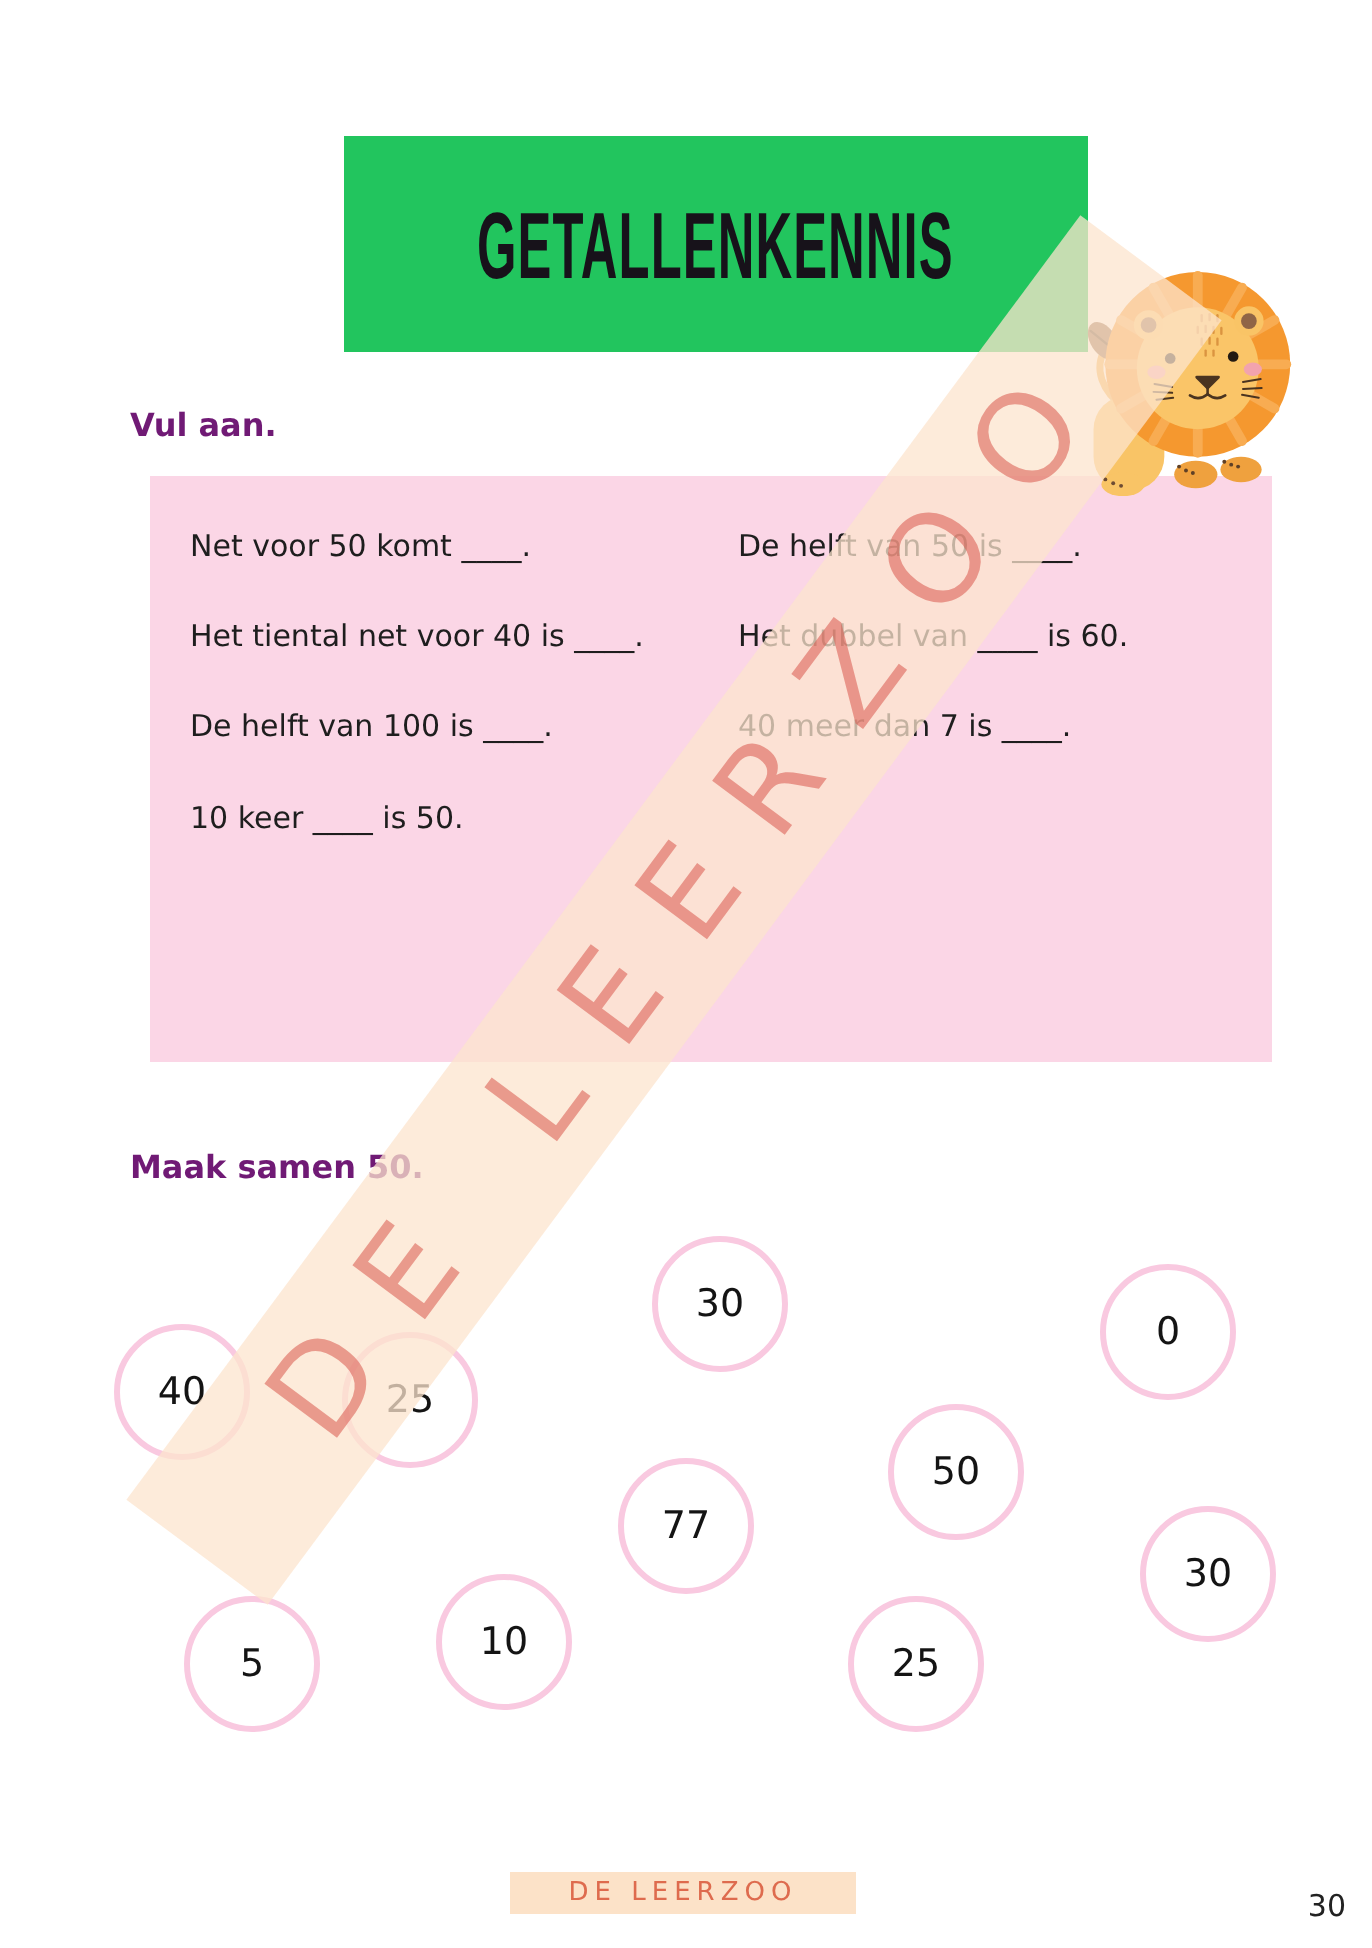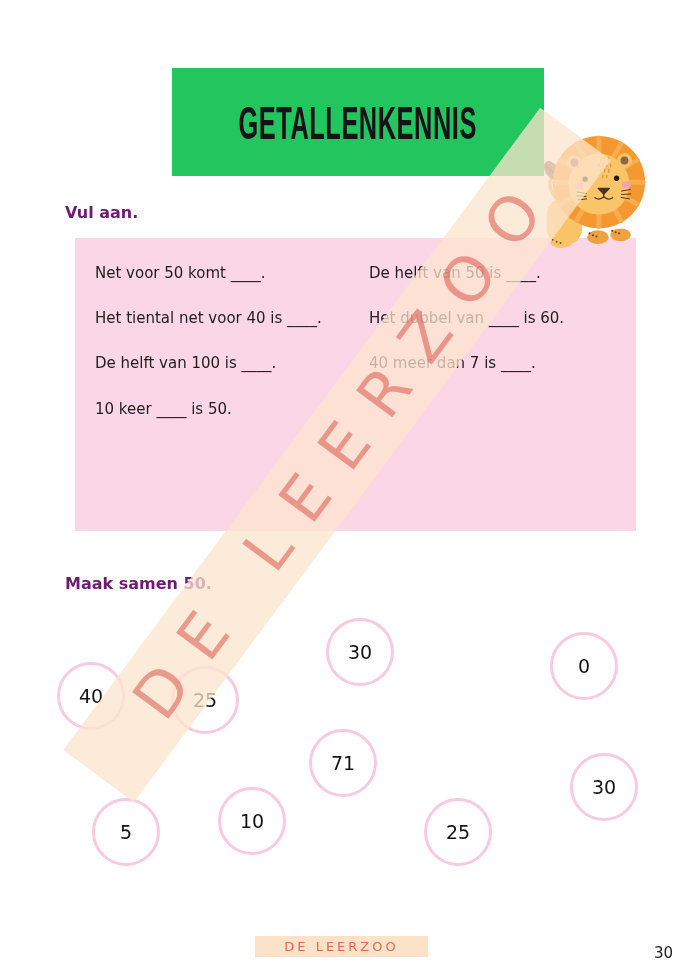--- a/index.html
+++ b/index.html
@@ -187,22 +187,25 @@
     </div>
   <div class="circle" style="left:171px;top:666px">
       <span class="circle-num">25</span>
     </div>
   <div class="circle" style="left:326px;top:618px">
       <span class="circle-num">30</span>
     </div>
   <div class="circle" style="left:550px;top:632px">
       <span class="circle-num">0</span>
     </div>
+  <div class="circle" style="left:444px;top:702px">
+      <span class="circle-num">50</span>
+    </div>
   <div class="circle" style="left:309px;top:729px">
-      <span class="circle-num">71</span>
+      <span class="circle-num">77</span>
     </div>
   <div class="circle" style="left:570px;top:753px">
       <span class="circle-num">30</span>
     </div>
   <div class="circle" style="left:92px;top:798px">
       <span class="circle-num">5</span>
     </div>
   <div class="circle" style="left:218px;top:787px">
       <span class="circle-num">10</span>
     </div>

